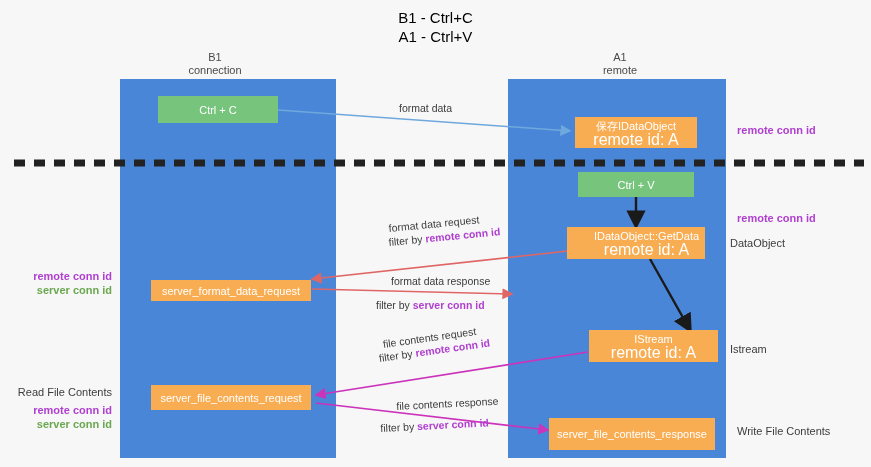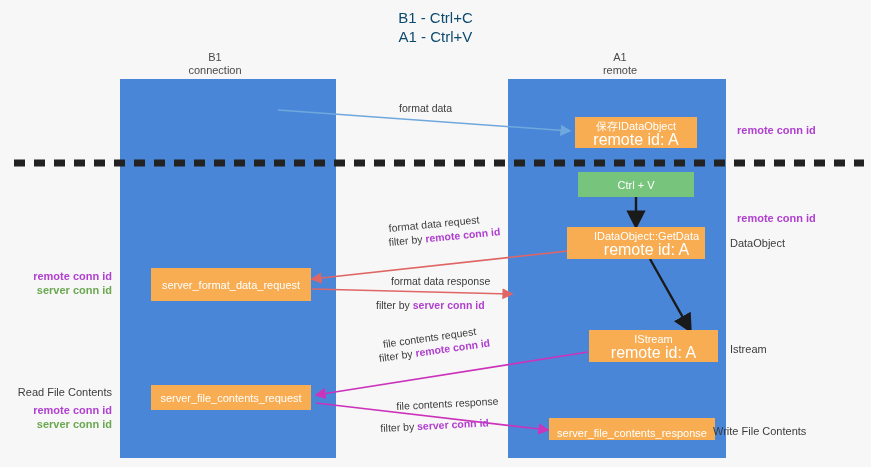--- a/index.html
+++ b/index.html
@@ -12,21 +12,21 @@
   }
   #stage{position:relative;width:871px;height:467px;}
 
   
   .lane{position:absolute;background:#4a86d8;}
   svg.wires{position:absolute;left:0;top:0;width:871px;height:467px;pointer-events:none;}
 
   
   .ttl{
     position:absolute;text-align:center;width:871px;
-    font-size:15px;color:#0c4a6e;line-height:19px;
+    font-size:15px;color:#000000;line-height:19px;
   }
   .colhdr{
     position:absolute;text-align:center;font-size:11px;
     color:#4a4a4a;line-height:13px;
   }
   .side{
     position:absolute;font-size:11px;line-height:14px;color:#3c3c3c;
   }
   .purple{color:#b03fd0;font-weight:bold;}
   .green{color:#6aa84f;font-weight:bold;}
@@ -95,50 +95,53 @@
 
     <path d="M650,259 L690,330" stroke="#1a1a1a" stroke-width="2.4" fill="none" marker-end="url(#ar-blk)"></path>
 
     <path d="M588,352 L316,395" stroke="#cc33bb" stroke-width="1.6" fill="none" marker-end="url(#ar-mag)"></path>
 
     <path d="M316,403 L548,430" stroke="#cc33bb" stroke-width="1.6" fill="none" marker-end="url(#ar-mag)"></path>
 
     <line x1="14" y1="163" x2="864" y2="163" stroke="#222222" stroke-width="7" stroke-dasharray="11 9" stroke-linecap="butt"></line>
   </svg>
 
+  <div class="node green-b" style="left:158px;top:96px;width:120px;height:27px;">
+    <span>Ctrl + C</span>
+  </div>
 
   <div class="node orange-b" style="left:575px;top:117px;width:122px;height:31px;">
     <span>保存IDataObject</span>
     <span class="l2">remote id: A</span>
   </div>
 
   <div class="node green-b" style="left:578px;top:172px;width:116px;height:25px;">
     <span>Ctrl + V</span>
   </div>
 
   <div class="node orange-b" style="left:567px;top:227px;width:138px;height:32px;padding-left:21px;">
     <span>IDataObject::GetData</span>
     <span class="l2">remote id: A</span>
   </div>
 
-  <div class="node orange-b" style="left:151px;top:268px;width:160px;height:33px;">
+  <div class="node orange-b" style="left:151px;top:280px;width:160px;height:21px;">
     <span>server_format_data_request</span>
   </div>
 
 
   <div class="node orange-b" style="left:589px;top:330px;width:129px;height:32px;">
     <span>IStream</span>
     <span class="l2">remote id: A</span>
   </div>
 
   <div class="node orange-b" style="left:151px;top:385px;width:160px;height:25px;">
     <span>server_file_contents_request</span>
   </div>
 
-  <div class="node orange-b" style="left:549px;top:418px;width:166px;height:22px;justify-content:flex-end;">
+  <div class="node orange-b" style="left:549px;top:418px;width:166px;height:32px;">
     <span>server_file_contents_response</span>
   </div>
 
   <div class="cap" style="left:399px;top:101px;">format data</div>
 
   <div class="cap rot" style="left:388px;top:221px;transform:rotate(-5.5deg);">format data request</div>
   <div class="cap rot" style="left:388px;top:235px;transform:rotate(-5.5deg);">
     <span>filter by </span><b class="purple">remote conn id</b>
   </div>
 
@@ -154,21 +157,21 @@
 
   <div class="cap rot" style="left:396px;top:399px;transform:rotate(-3deg);">file contents response</div>
   <div class="cap rot" style="left:380px;top:421px;transform:rotate(-3deg);">
     <span>filter by </span><b class="purple">server conn id</b>
   </div>
 
   <div class="side right purple" style="left:737px;top:123px;">remote conn id</div>
   <div class="side right purple" style="left:737px;top:211px;">remote conn id</div>
   <div class="side right" style="left:730px;top:236px;">DataObject</div>
   <div class="side right" style="left:730px;top:342px;">Istream</div>
-  <div class="side right" style="left:713px;top:424px;text-align:right;">Write File Contents</div>
+  <div class="side right" style="left:737px;top:424px;text-align:right;">Write File Contents</div>
 
   <div class="side left purple" style="left:0px;top:269px;width:112px;">remote conn id</div>
   <div class="side left green" style="left:0px;top:283px;width:112px;">server conn id</div>
 
   <div class="side left" style="left:0px;top:385px;width:112px;">Read File Contents</div>
   <div class="side left purple" style="left:0px;top:403px;width:112px;">remote conn id</div>
   <div class="side left green" style="left:0px;top:417px;width:112px;">server conn id</div>
 
 </div>
 

